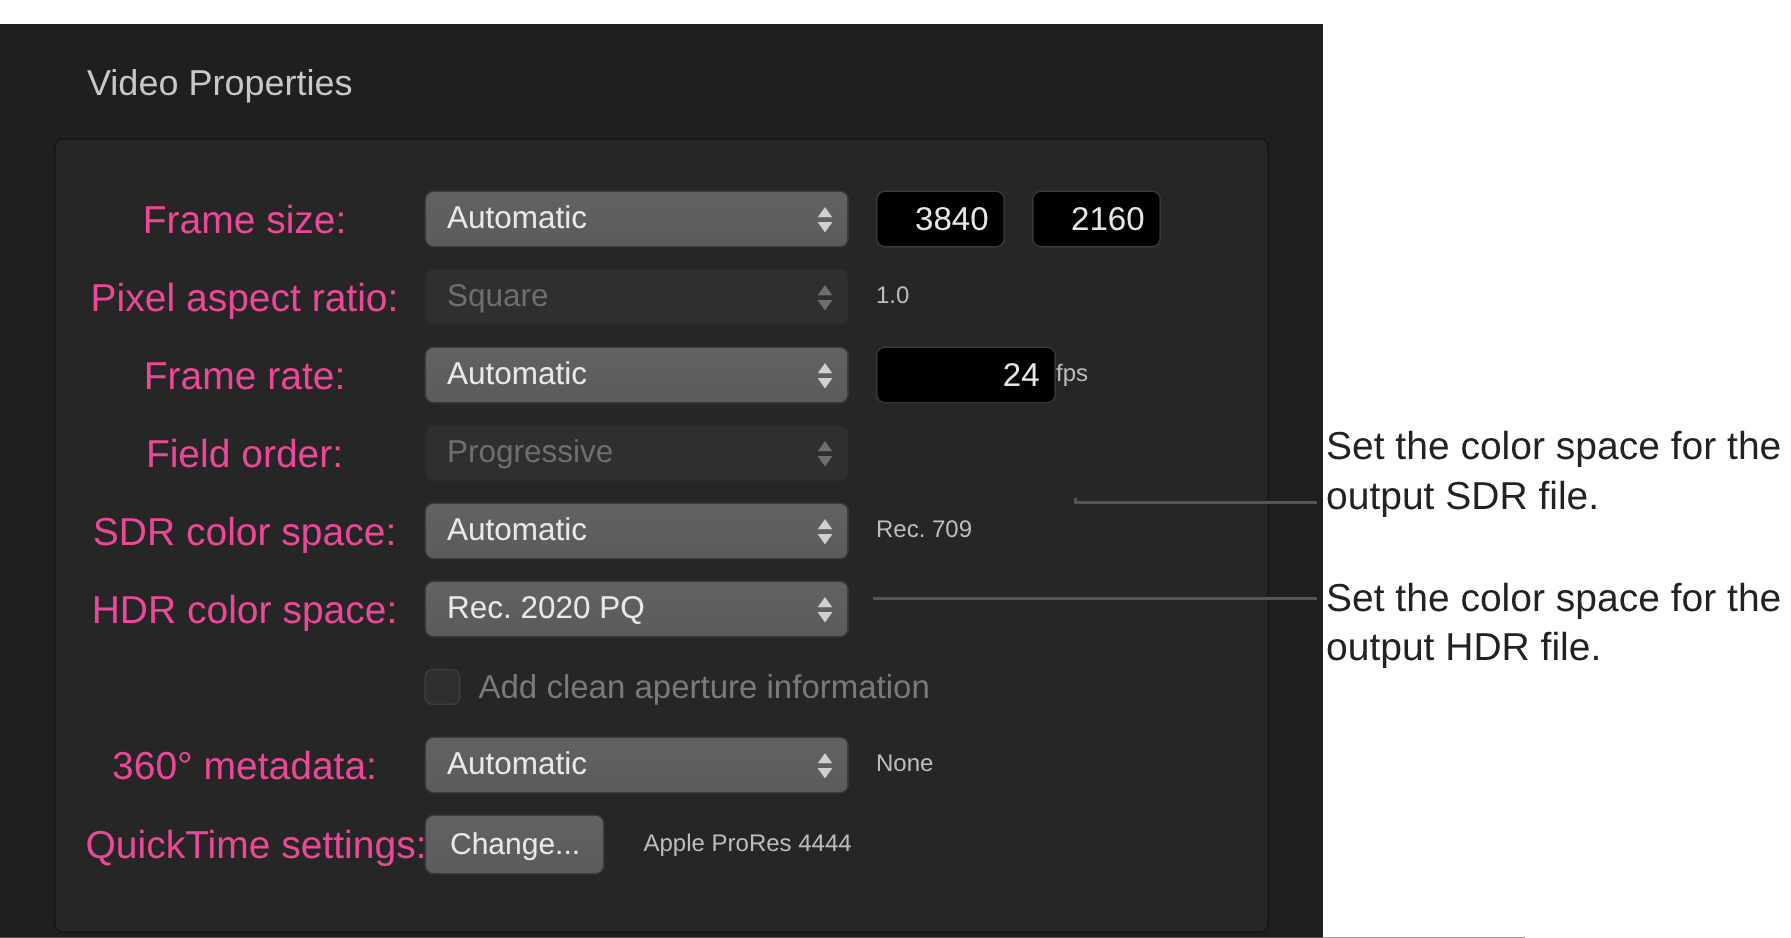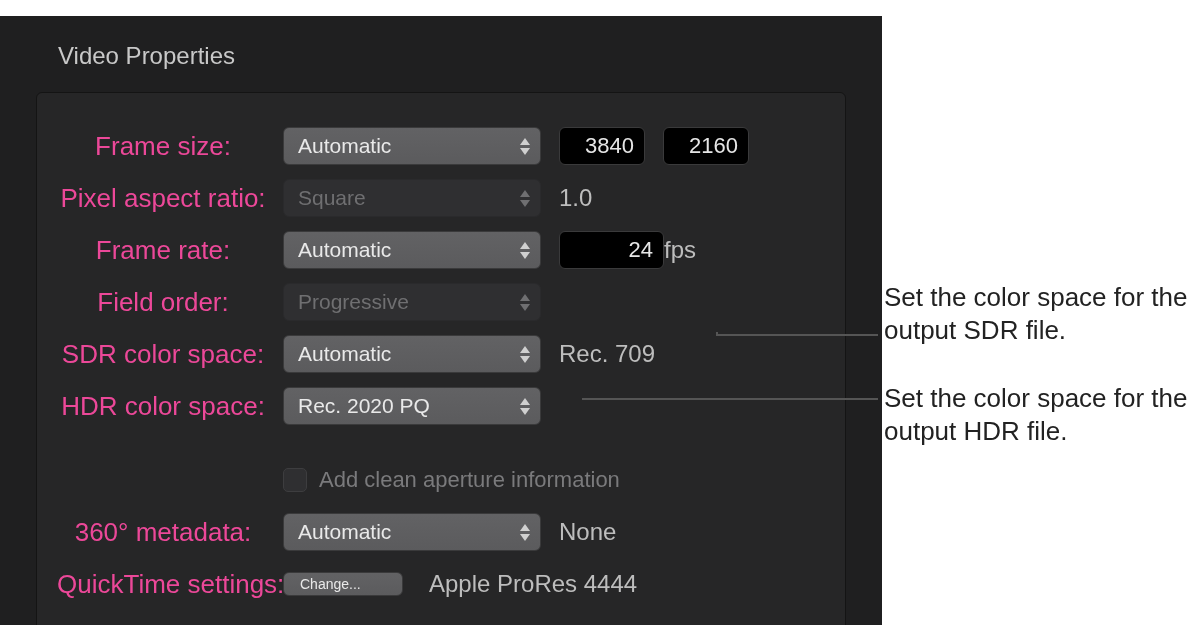--- a/index.html
+++ b/index.html
@@ -78,56 +78,56 @@
   }
   .popup .stepper-arrows svg { display:block; }
   .popup .stepper-arrows .u { margin-bottom: 3px;}
   .popup.disabled {
     background: #2f2f31;
     border-color: #2a2a2c;
     color: #6f6f71;
   }
   .popup.disabled .stepper-arrows svg path { fill:#6f6f71; }
 
-  .w-283 { width: 258px; }
+  .w-283 { width: 283px; }
   .w-120 { width: 120px; }
 
   
   .numfield {
     height: 38px;
     background: #000;
     border: 1px solid #3a3a3b;
     border-radius: 6px;
     color: #e6e6e6;
     font-size: 22px;
     display: flex; align-items: center;
     padding: 0 10px;
     min-width: 70px;
     justify-content: flex-end;
   }
   .w-86  { width: 86px; }
-  .w-104 { width: 105px; }
+  .w-104 { width: 120px; }
 
   .gap { width: 18px; }
 
   .readout {
     margin-left: 18px;
     color: #bdbdbd;
-    font-size: 24px;
+    font-size: 16px;
     white-space: nowrap;
   }
 
   
   .btn {
-    height: 24px;
+    height: 40px;
     background: linear-gradient(#626264, #5b5b5d);
     border: 1px solid #3a3a3b;
     border-radius: 6px;
     color: #e9e9e9;
-    font-size: 14px;
+    font-size: 20px;
     padding: 0 16px;
     display: flex; align-items: center;
     user-select: none;
   }
 
   
   .checkbox {
     width: 24px; height: 24px;
     border-radius: 5px;
     background: #2f2f31;
@@ -262,21 +262,21 @@
           <svg class="u" width="10" height="7">
               <path d="M5 0 L10 7 L0 7 Z" fill="#d0d0d0"></path>
             </svg>
           <svg width="10" height="7">
               <path d="M0 0 L10 0 L5 7 Z" fill="#d0d0d0"></path>
             </svg>
         </span>
       </div>
     </div>
 
-    <div class="row" style="margin-top:36px;">
+    <div class="row" style="margin-top:14px;">
       <div class="label"></div>
       <div class="checkbox"></div>
       <div class="check-label">Add clean aperture information</div>
     </div>
 
     <div class="row">
       <div class="label">360° metadata:</div>
       <div class="popup w-283">
         <span>Automatic</span>
         <span class="stepper-arrows">

